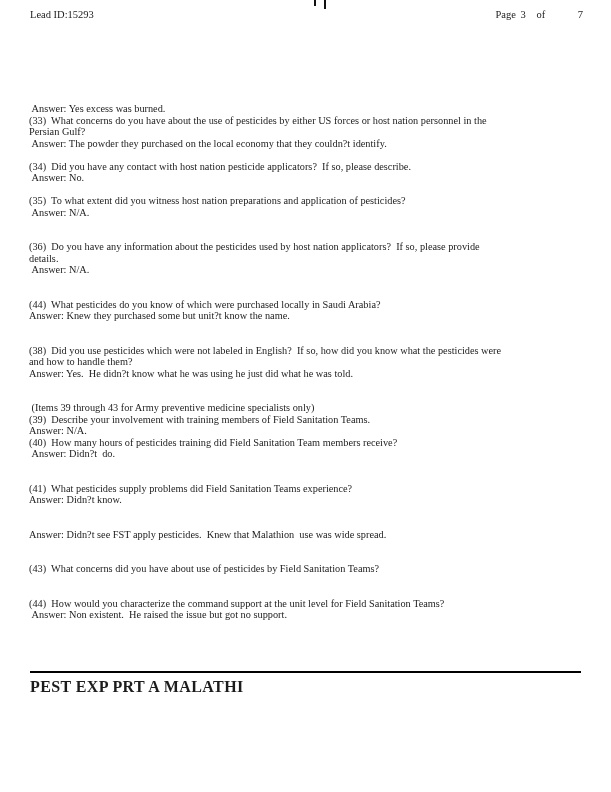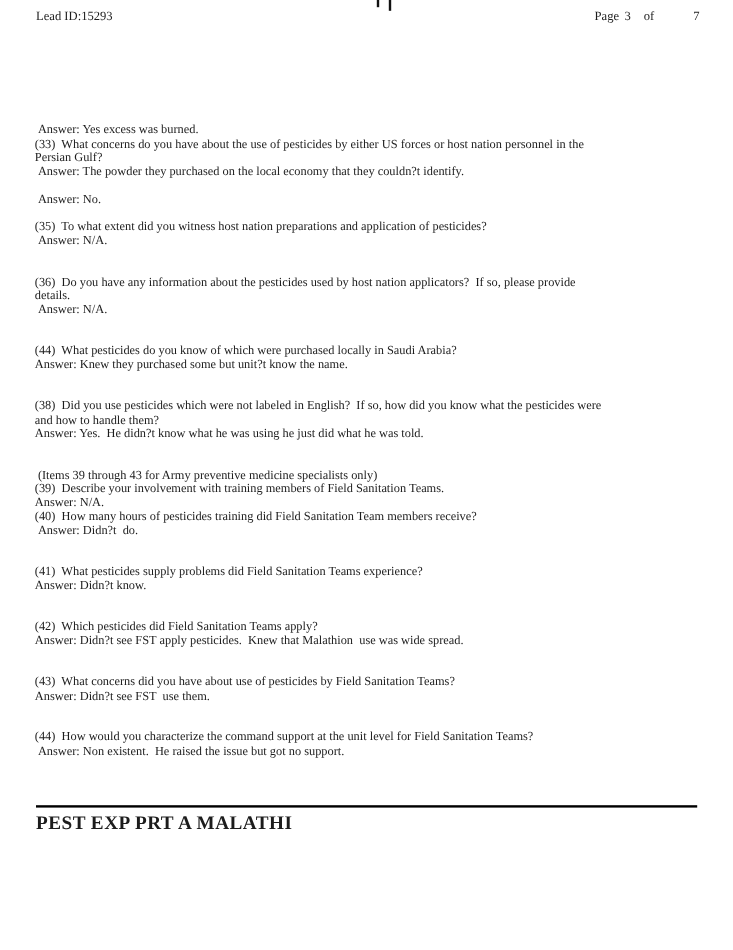--- a/index.html
+++ b/index.html
@@ -94,20 +94,21 @@
       <span class="w-total">7</span>
     </span>
   </div>
 
   <div class="body-lines" id="body-lines">
       <div class="line"> Answer: Yes excess was burned.</div>
       <div class="line">(33)  What concerns do you have about the use of pesticides by either US forces or host nation personnel in the</div>
       <div class="line">Persian Gulf?</div>
       <div class="line"> Answer: The powder they purchased on the local economy that they couldn?t identify.</div>
       <div class="line"></div>
+      <div class="line">(34)  Did you have any contact with host nation pesticide applicators?  If so, please describe.</div>
       <div class="line"> Answer: No.</div>
       <div class="line"></div>
       <div class="line">(35)  To what extent did you witness host nation preparations and application of pesticides?</div>
       <div class="line"> Answer: N/A.</div>
       <div class="line"></div>
       <div class="line"></div>
       <div class="line">(36)  Do you have any information about the pesticides used by host nation applicators?  If so, please provide</div>
       <div class="line">details.</div>
       <div class="line"> Answer: N/A.</div>
       <div class="line"></div>
@@ -125,26 +126,24 @@
       <div class="line">(39)  Describe your involvement with training members of Field Sanitation Teams.</div>
       <div class="line">Answer: N/A.</div>
       <div class="line">(40)  How many hours of pesticides training did Field Sanitation Team members receive?</div>
       <div class="line"> Answer: Didn?t  do.</div>
       <div class="line"></div>
       <div class="line"></div>
       <div class="line">(41)  What pesticides supply problems did Field Sanitation Teams experience?</div>
       <div class="line">Answer: Didn?t know.</div>
       <div class="line"></div>
       <div class="line"></div>
-      <div class="line">(42)  Which pesticides did Field Sanitation Teams apply?</div>
       <div class="line">Answer: Didn?t see FST apply pesticides.  Knew that Malathion  use was wide spread.</div>
       <div class="line"></div>
       <div class="line"></div>
       <div class="line">(43)  What concerns did you have about use of pesticides by Field Sanitation Teams?</div>
-      <div class="line">Answer: Didn?t see FST  use them.</div>
       <div class="line"></div>
       <div class="line"></div>
       <div class="line">(44)  How would you characterize the command support at the unit level for Field Sanitation Teams?</div>
       <div class="line"> Answer: Non existent.  He raised the issue but got no support.</div>
     </div>
 
   <div class="footer-rule"></div>
   <div class="footer-text">PEST EXP PRT A MALATHI</div>
 
 </div>

